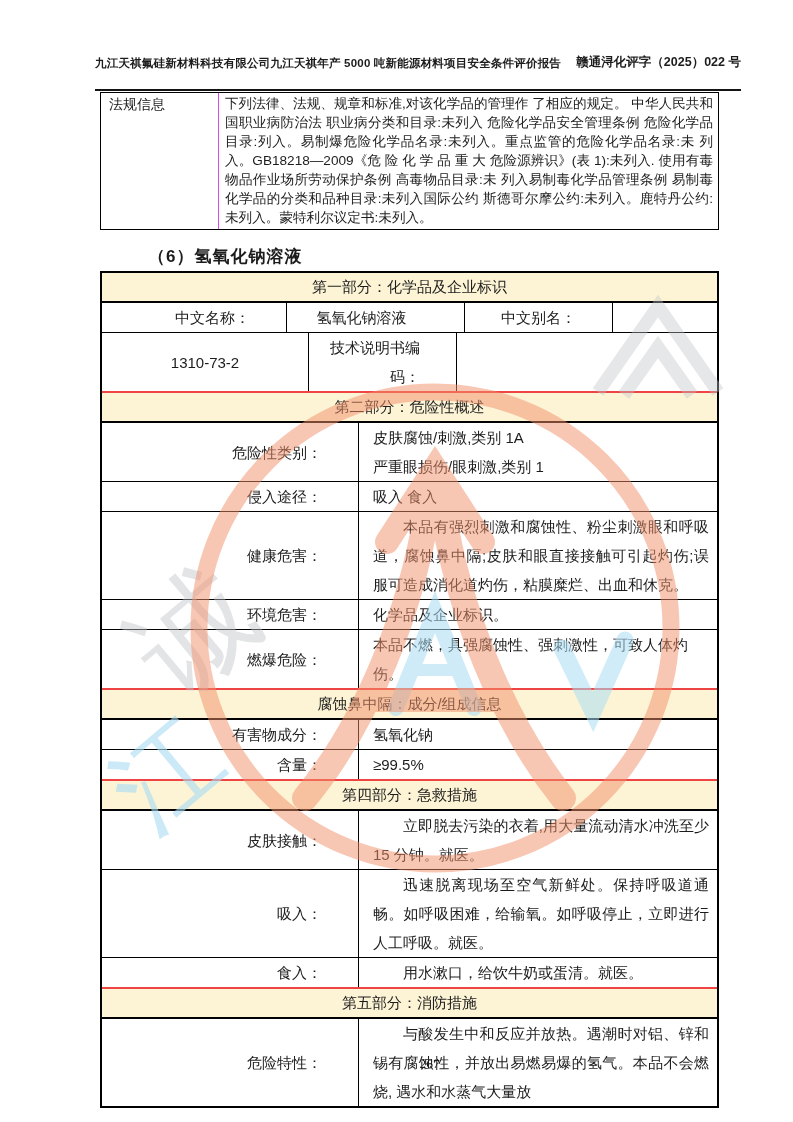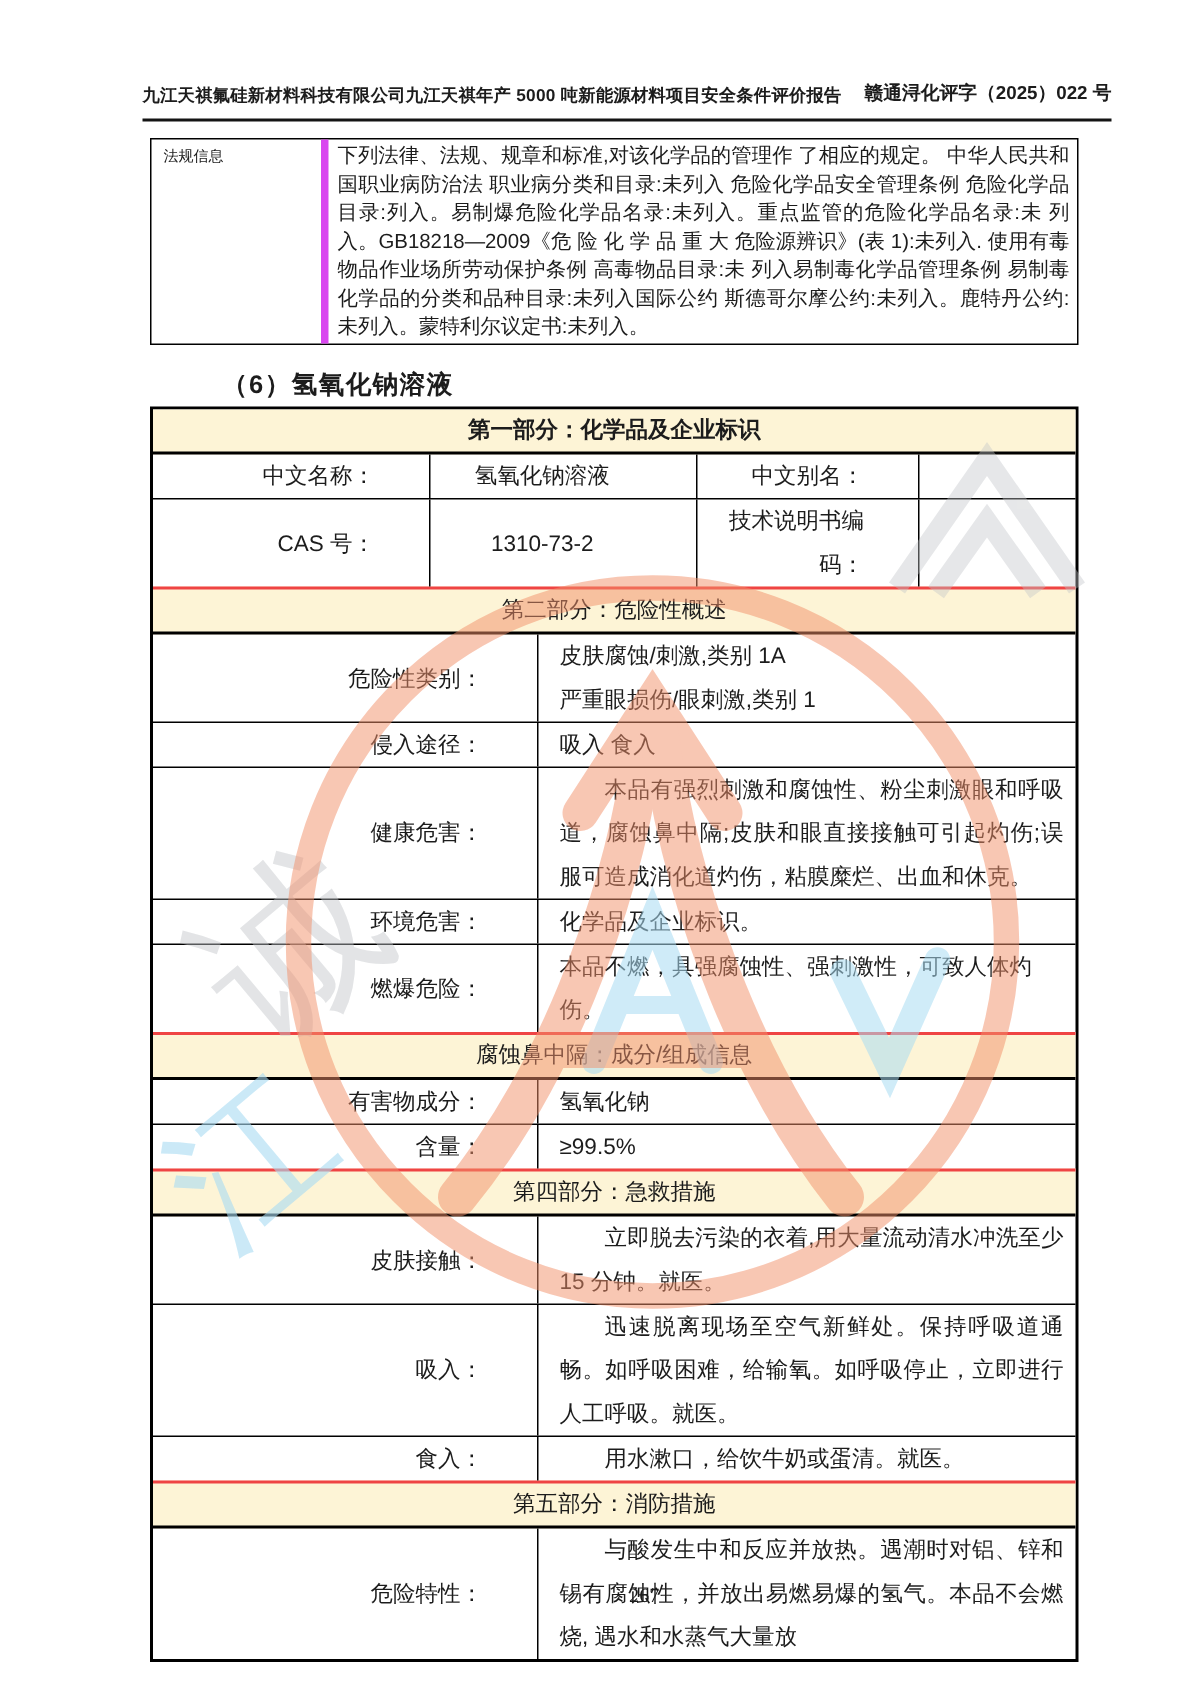--- a/index.html
+++ b/index.html
@@ -9,33 +9,33 @@
     background:#fff;
     overflow:hidden;
     font-family:"Liberation Sans", sans-serif;
     color:#1c1c1c;
   }
   
   .doc-header{
     position:absolute;left:95px;right:52px;top:54px;
     display:flex;justify-content:space-between;align-items:flex-end;
     border-bottom:2px solid #141414;
-    padding-bottom:8px;
+    padding-bottom:18px;
     font-weight:bold;
   }
   .doc-header .h-left{font-size:11.5px;letter-spacing:0.2px;}
   .doc-header .h-right{font-size:12.5px;white-space:nowrap;margin-left:14px;}
   
   .legal-table{
     position:absolute;left:100px;top:92px;width:619px;
     display:flex;border:1px solid #000;box-sizing:border-box;
   }
   .legal-table .lt-label{
-    width:118px;box-sizing:border-box;border-right:5px solid #d946ef;
-    padding:2px 8px;font-size:10px;line-height:19px;
+    width:118px;box-sizing:border-box;border-right:1px solid #d946ef;
+    padding:2px 8px;font-size:14px;line-height:19px;
   }
   .legal-table .lt-content{
     flex:1;padding:1px 5px 2px 6px;font-size:13.6px;line-height:19px;
     text-align:justify;box-sizing:border-box;
   }
   
   .sec-heading{
     position:absolute;left:148px;top:245px;
     font-size:17px;font-weight:bold;letter-spacing:1px;
   }
@@ -44,21 +44,21 @@
     position:absolute;left:100px;top:271px;width:619px;
     border:2px solid #000;box-sizing:border-box;
     font-size:15px;
   }
   .band{
     background:var(--band_bg,#FDF4D6);
     text-align:center;line-height:28px;height:28px;
     border-top:2px solid #ef4444;border-bottom:2px solid #000;
     font-size:15px;
   }
-  .msds > .band:first-child{border-top:none;font-weight:bold;}
+  .msds > .band:first-child{border-top:none;}
   .row{display:flex;border-top:1px solid #000;}
   .band + .row{border-top:none;}
   .c{box-sizing:border-box;min-height:29px;margin-left:28px;}
   .row .c + .c{border-left:1px solid #000;}
   .lbl{
     display:flex;align-items:center;justify-content:flex-end;
     text-align:right;padding-right:8px;line-height:29px;
   }
   .val{line-height:29px;padding:0 8px 0 14px;}
   .center{display:flex;align-items:center;justify-content:center;padding:0;}
@@ -106,21 +106,20 @@
       <div class="band">第一部分：化学品及企业标识</div>
 
       <div class="row">
         <div class="c lbl w1">中文名称：</div>
         <div class="c val w2 center">氢氧化钠溶液</div>
         <div class="c lbl w3">中文别名：</div>
         <div class="c val flex"></div>
       </div>
 
       <div class="row">
-        <div class="c lbl w1">CAS 号：</div>
         <div class="c val w2 center">1310-73-2</div>
         <div class="c lbl w3">技术说明书编码：</div>
         <div class="c val flex"></div>
       </div>
 
       <div class="band">第二部分：危险性概述</div>
 
       <div class="row">
         <div class="c lbl wl">危险性类别：</div>
         <div class="c val flex">

